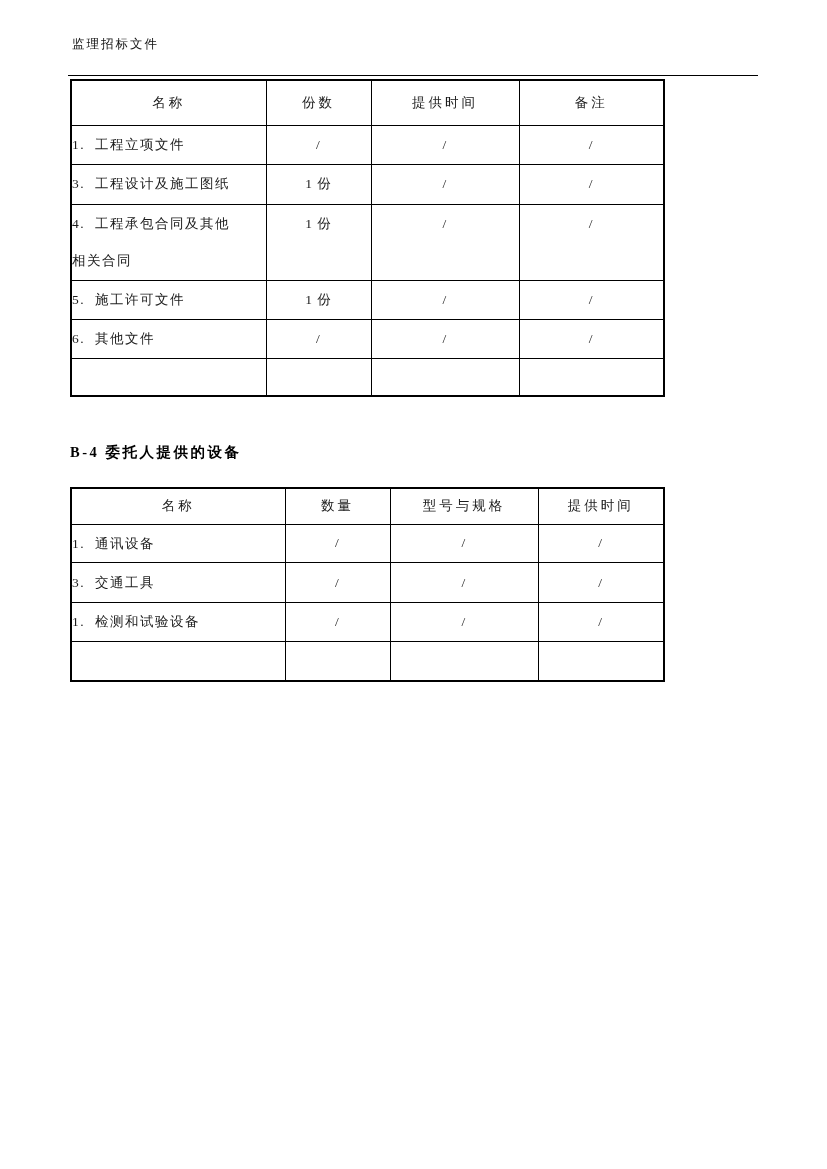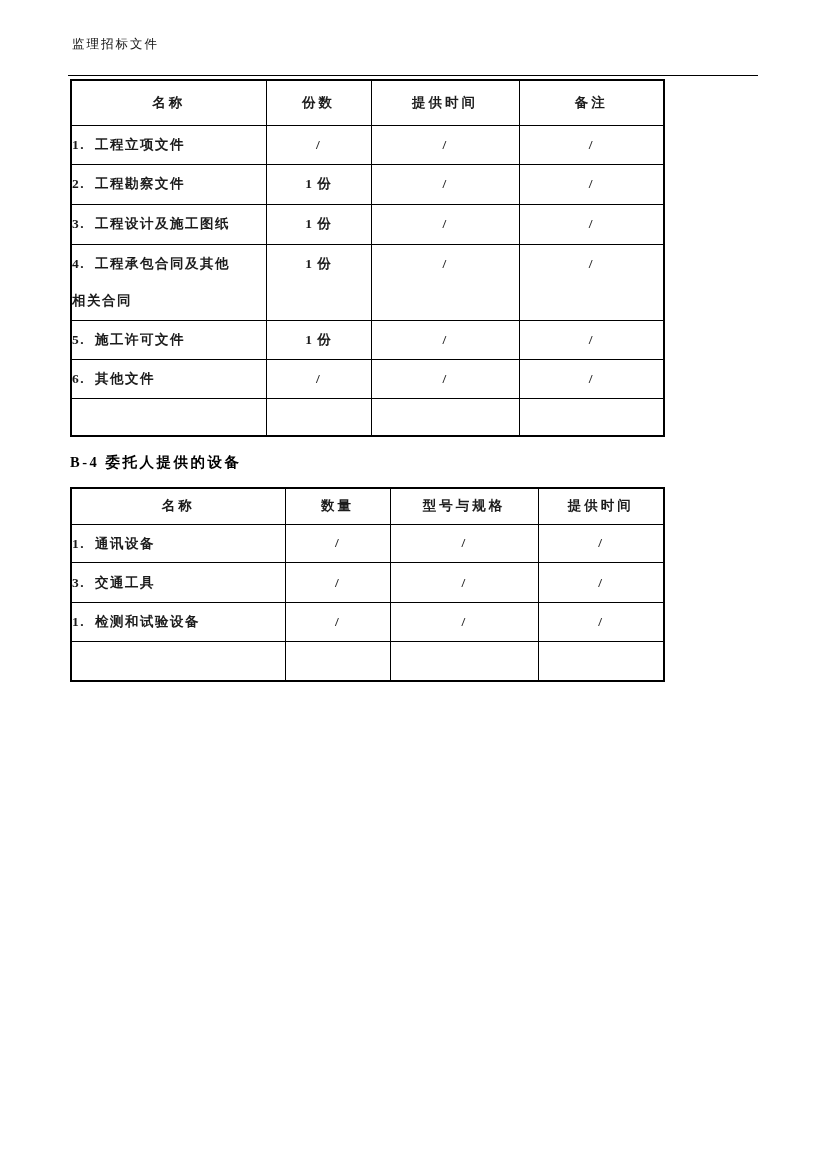--- a/index.html
+++ b/index.html
@@ -35,21 +35,21 @@
 
   
   table.doc-table {
     position: absolute;
     border-collapse: collapse;
     table-layout: fixed;
     border: 2px solid #000000;
   }
   table.doc-table td, table.doc-table th {
     border: 1.5px solid #000000;
-    font-weight: bold;
+    font-weight: normal;
     font-size: 13.5px;
     color: #1c1c1c;
     padding: 0;
     vertical-align: middle;
     overflow: hidden;
   }
   th.hdr-cell {
     text-align: center;
     letter-spacing: 3px;
   }
@@ -83,21 +83,21 @@
   .h40 { height: 40px; }
   .h39 { height: 39px; }
   .h38 { height: 38px; }
   .h36 { height: 36px; }
   .h75 { height: 75px; border-radius: 9px; }
 
   
   .section-title {
     position: absolute;
     left: 70px;
-    top: 453px;
+    top: 443px;
     font-size: 14.5px;
     font-weight: bold;
     letter-spacing: 2.5px;
     color: #000000;
   }
 </style>
 </head>
 <body>
 
 <div class="page">
@@ -120,26 +120,20 @@
       <th class="hdr-cell">提供时间</th>
       <th class="hdr-cell">备注</th>
     </tr>
     <tr class="h39">
       <td class="name-cell">1.  工程立项文件</td>
       <td class="center-cell">/</td>
       <td class="center-cell">/</td>
       <td class="center-cell">/</td>
     </tr>
     <tr class="h40">
-      <td class="name-cell">2.  工程勘察文件</td>
-      <td class="center-cell">1 份</td>
-      <td class="center-cell">/</td>
-      <td class="center-cell">/</td>
-    </tr>
-    <tr class="h40">
       <td class="name-cell">3.  工程设计及施工图纸</td>
       <td class="center-cell">1 份</td>
       <td class="center-cell">/</td>
       <td class="center-cell">/</td>
     </tr>
     <tr class="h75">
       <td class="name-cell">4.  工程承包合同及其他
 相关合同</td>
       <td class="center-cell" style="vertical-align: top;">
         <div style="line-height: 37px;">1 份</div>

